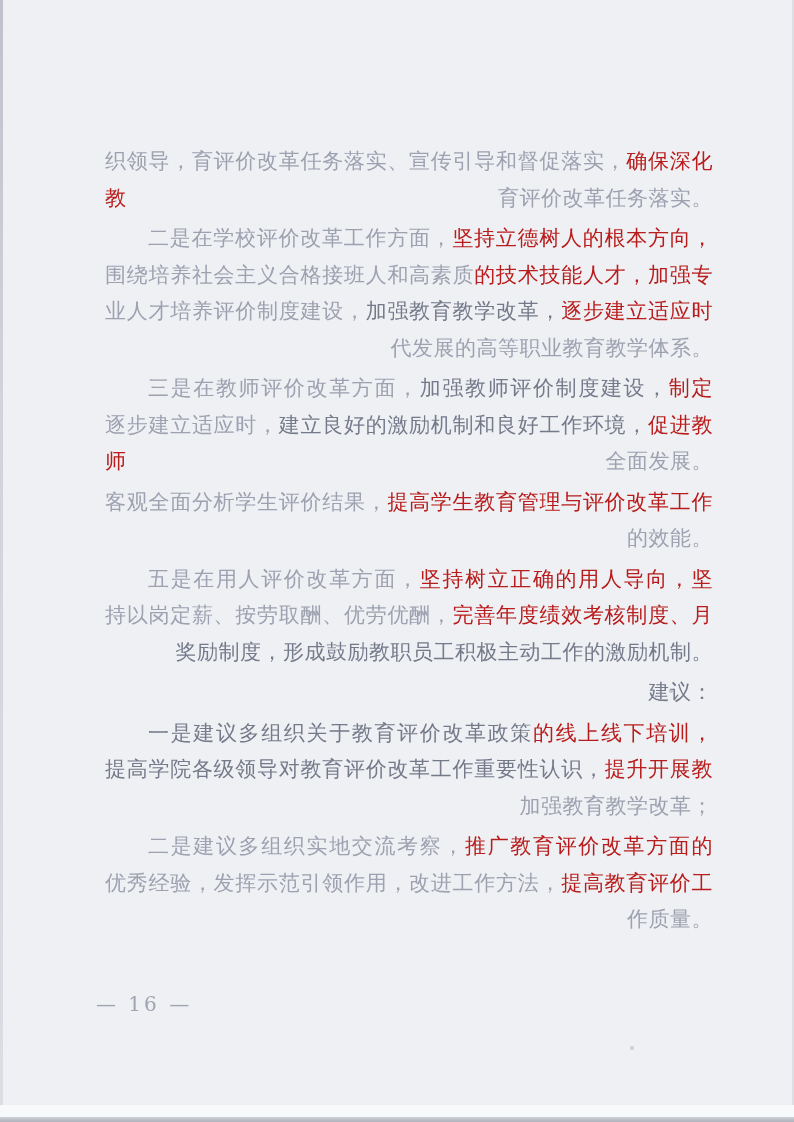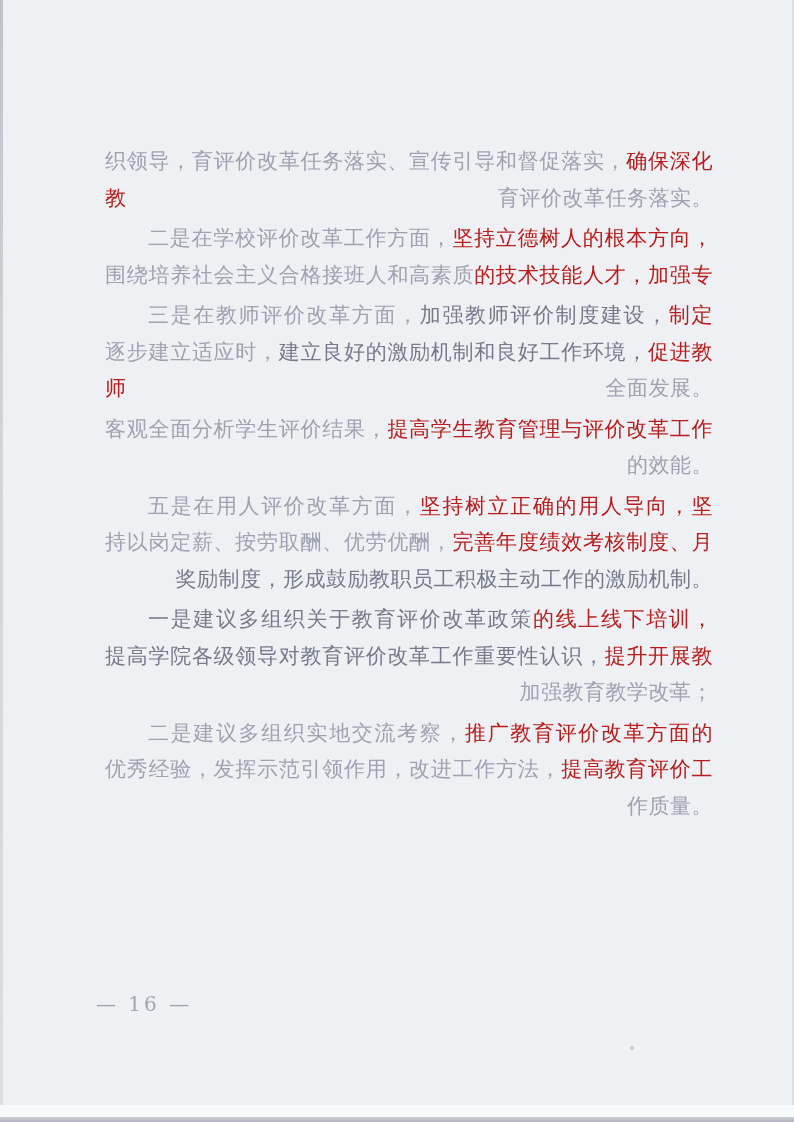--- a/index.html
+++ b/index.html
@@ -79,34 +79,39 @@
   <div class="edge-bottom-line"></div>
 
   <div class="text-block">
       <div class="paragraph">
         <div class="line justify"><span class="tone-light">织领导，育评价改革任务落实、宣传引导和督促落实，</span><span class="tone-dark">确保深化教</span></div>
         <div class="line"><span class="tone-light">育评价改革任务落实。</span></div>
       </div>
       <div class="paragraph">
         <div class="line justify indent"><span class="tone-light">二是在学校评价改革工作方面，</span><span class="tone-dark">坚持立德树人的根本方向，</span></div>
         <div class="line justify"><span class="tone-light">围绕培养社会主义合格接班人和高素质</span><span class="tone-dark">的技术技能人才，加强专</span></div>
+        <div class="line justify"><span class="tone-light">业人才培养评价制度建设，</span><span class="tone-mid">加强教育教学改革，</span><span class="tone-dark">逐步建立适应时</span></div>
+        <div class="line"><span class="tone-light">代发展的高等职业教育教学体系。</span></div>
       </div>
       <div class="paragraph">
         <div class="line justify indent"><span class="tone-light">三是在教师评价改革方面，</span><span class="tone-mid">加强教师评价制度建设，</span><span class="tone-dark">制定</span></div>
         <div class="line justify"><span class="tone-light">逐步建立适应时，</span><span class="tone-mid">建立良好的激励机制和良好工作环境，</span><span class="tone-dark">促进教师</span></div>
         <div class="line"><span class="tone-light">全面发展。</span></div>
       </div>
       <div class="paragraph">
         <div class="line justify"><span class="tone-light">客观全面分析学生评价结果，</span><span class="tone-dark">提高学生教育管理与评价改革工作</span></div>
         <div class="line"><span class="tone-light">的效能。</span></div>
       </div>
       <div class="paragraph">
         <div class="line justify indent"><span class="tone-light">五是在用人评价改革方面，</span><span class="tone-dark">坚持树立正确的用人导向，坚</span></div>
         <div class="line justify"><span class="tone-light">持以岗定薪、按劳取酬、优劳优酬，</span><span class="tone-dark">完善年度绩效考核制度、月</span></div>
         <div class="line"><span class="tone-mid">奖励制度，形成鼓励教职员工积极主动工作的激励机制。</span></div>
+      </div>
+      <div class="paragraph">
+        <div class="line indent"><span class="tone-mid">建议：</span></div>
       </div>
       <div class="paragraph">
         <div class="line justify indent"><span class="tone-mid">一是建议多组织关于教育评价改革政策</span><span class="tone-dark">的线上线下培训，</span></div>
         <div class="line justify"><span class="tone-mid">提高学院各级领导对教育评价改革工作重要性认识，</span><span class="tone-dark">提升开展教</span></div>
         <div class="line"><span class="tone-light">加强教育教学改革；</span></div>
       </div>
       <div class="paragraph">
         <div class="line justify indent"><span class="tone-light">二是建议多组织实地交流考察，</span><span class="tone-dark">推广教育评价改革方面的</span></div>
         <div class="line justify"><span class="tone-light">优秀经验，发挥示范引领作用，改进工作方法，</span><span class="tone-dark">提高教育评价工</span></div>
         <div class="line"><span class="tone-light">作质量。</span></div>

